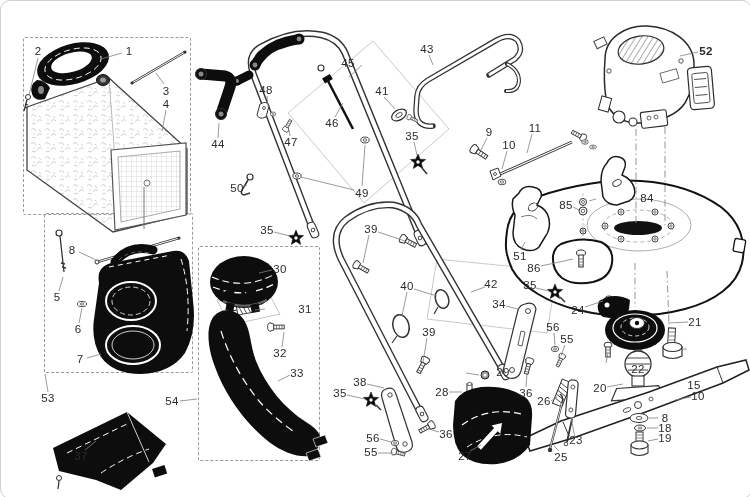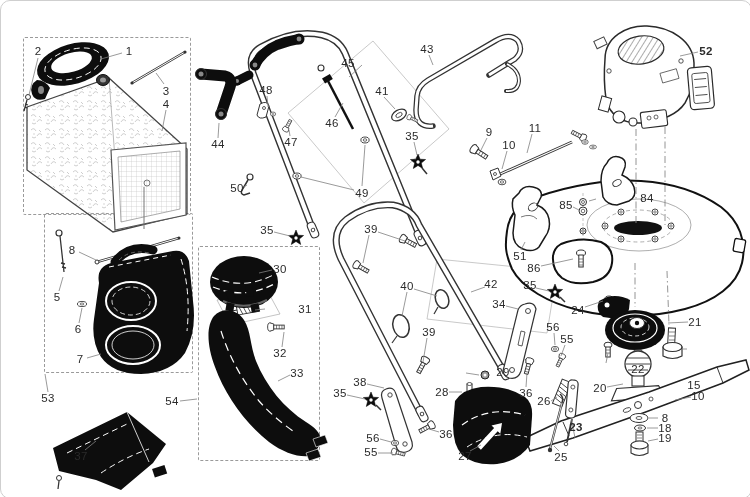--- a/index.html
+++ b/index.html
@@ -506,21 +506,21 @@
       <span class="callout" style="left: 508px; top: 144px; color: rgb(43, 43, 43);">10</span>
       <span class="callout" style="left: 534px; top: 127px; color: rgb(43, 43, 43);">11</span>
       <span class="callout" style="left: 693px; top: 348px; color: rgb(43, 43, 43); margin-top: 36px;">15</span>
       <span class="callout" style="left: 697px; top: 395px; color: rgb(43, 43, 43);">10</span>
       <span class="callout" style="left: 664px; top: 417px; color: rgb(43, 43, 43);">8</span>
       <span class="callout" style="left: 664px; top: 427px; color: rgb(43, 43, 43);">18</span>
       <span class="callout" style="left: 664px; top: 437px; color: rgb(43, 43, 43);">19</span>
       <span class="callout" style="left: 599px; top: 387px; color: rgb(43, 43, 43);">20</span>
       <span class="callout" style="left: 694px; top: 321px; color: rgb(43, 43, 43);">21</span>
       <span class="callout" style="left: 637px; top: 368px; color: rgb(43, 43, 43);">22</span>
-      <span class="callout" style="left: 575px; top: 426px; color: rgb(43, 43, 43); font-weight: bold;">23</span>
+      <span class="callout" style="left: 575px; top: 439px; color: rgb(43, 43, 43);">23</span>
       <span class="callout" style="left: 577px; top: 309px; color: rgb(43, 43, 43);">24</span>
       <span class="callout" style="left: 560px; top: 456px; color: rgb(43, 43, 43);">25</span>
       <span class="callout" style="left: 543px; top: 400px; color: rgb(43, 43, 43);">26</span>
       <span class="callout" style="left: 464px; top: 455px; color: rgb(43, 43, 43);">27</span>
       <span class="callout" style="left: 441px; top: 391px; color: rgb(43, 43, 43);">28</span>
       <span class="callout" style="left: 458px; top: 371px; color: rgb(43, 43, 43); margin-left: 44px;">29</span>
       <span class="callout" style="left: 279px; top: 268px; color: rgb(43, 43, 43);">30</span>
       <span class="callout" style="left: 272px; top: 308px; color: rgb(43, 43, 43); margin-left: 32px;">31</span>
       <span class="callout" style="left: 279px; top: 352px; color: rgb(43, 43, 43);">32</span>
       <span class="callout" style="left: 296px; top: 372px; color: rgb(43, 43, 43);">33</span>

